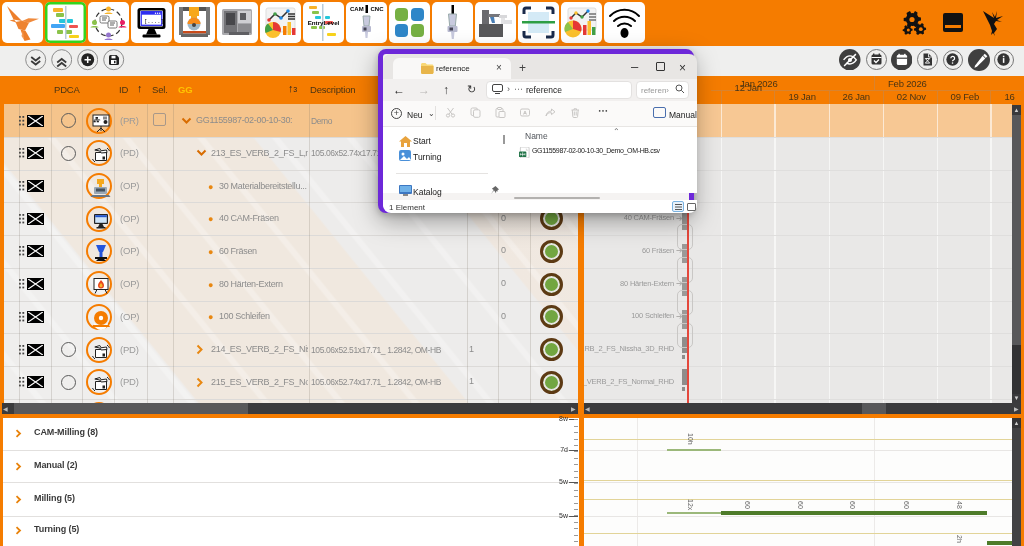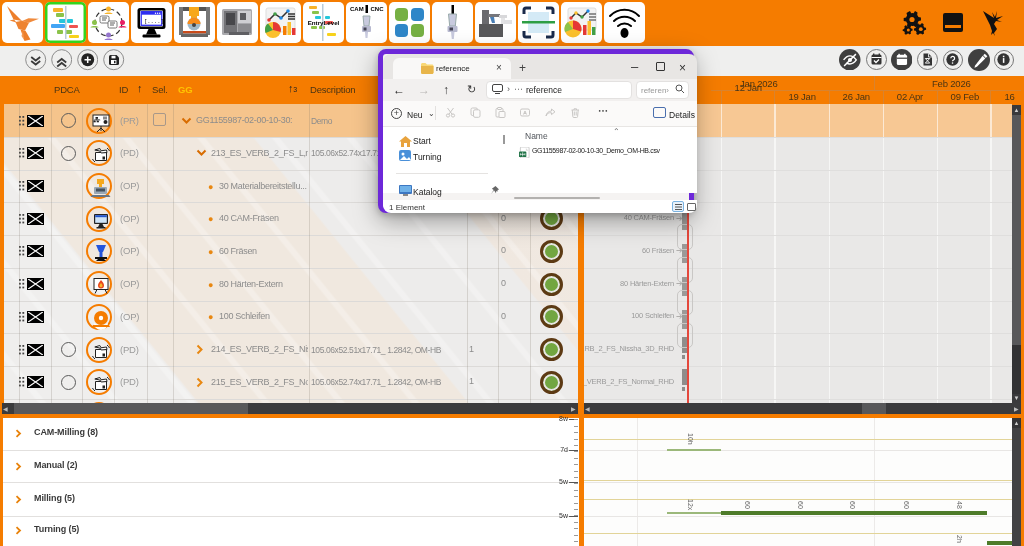--- a/index.html
+++ b/index.html
@@ -318,31 +318,31 @@
 <div class="abs" style="left:0;top:75.5px;width:1024px;height:28.5px;background:#F57C00;"></div>
 <div class="hdrtxt" style="left:54px;top:84px;">PDCA</div>
 <div class="hdrtxt" style="left:119px;top:84px;">ID</div>
 <div class="hdrtxt" style="left:137px;top:82px;font-size:11px;color:#222;">↑</div>
 <div class="hdrtxt" style="left:152px;top:84px;">Sel.</div>
 <div class="hdrtxt" style="left:178px;top:84px;color:#ffc400;font-weight:bold;">GG</div>
 <div class="hdrtxt" style="left:288px;top:82px;font-size:11px;color:#222;">↑<span style="font-size:7px;">3</span></div>
 <div class="hdrtxt" style="left:310px;top:84px;">Description</div>
 
 <div class="hdrtxt" style="left:740px;top:78px;">Jan 2026</div>
-<div class="hdrtxt" style="left:932px;top:78px;">Feb 2026</div>
+<div class="hdrtxt" style="left:888px;top:78px;">Feb 2026</div>
 <div id="weekhdr">
     <div class="abs" style="left:711px;top:89.5px;width:313px;height:1px;background:#d9832e;"></div>
     <div class="abs" style="left:720.6px;top:89.5px;width:1px;height:14px;background:#d9832e;"></div>
     <div class="hdrtxt" style="left:734.6px;top:82px;">12 Jan</div>
     <div class="abs" style="left:774.4px;top:89.5px;width:1px;height:14px;background:#d9832e;"></div>
     <div class="hdrtxt" style="left:788.4px;top:91px;">19 Jan</div>
     <div class="abs" style="left:828.6px;top:89.5px;width:1px;height:14px;background:#d9832e;"></div>
     <div class="hdrtxt" style="left:842.6px;top:91px;">26 Jan</div>
     <div class="abs" style="left:882.8px;top:89.5px;width:1px;height:14px;background:#d9832e;"></div>
-    <div class="hdrtxt" style="left:896.8px;top:91px;">02 Apr</div>
+    <div class="hdrtxt" style="left:896.8px;top:91px;">02 Nov</div>
     <div class="abs" style="left:936.6px;top:89.5px;width:1px;height:14px;background:#d9832e;"></div>
     <div class="hdrtxt" style="left:950.6px;top:91px;">09 Feb</div>
     <div class="abs" style="left:990.4px;top:89.5px;width:1px;height:14px;background:#d9832e;"></div>
     <div class="hdrtxt" style="left:1004.4px;top:91px;">16</div>
     <div class="abs" style="left:874px;top:76px;width:1px;height:13.5px;background:#d9832e;"></div>
   </div>
 
 <div class="abs" style="left:4px;top:104px;width:574px;height:299px;background:#eceae8;overflow:hidden;">
   <div class="abs" style="left:0;top:0;width:574px;height:299px;background:linear-gradient(51deg, #EFEEED 0px, #EFEEED 150px, #F0E8DF 152px, #F0E8DF 360px, #EDECEB 362px, #EDECEB 478px, #F0E8E0 480px, #F1EAE3 100%);"></div>
     <div class="abs" style="left:0;top:0;width:574px;height:299px;background:repeating-linear-gradient(51deg, rgba(255,255,255,0) 0px, rgba(255,255,255,0) 26px, rgba(255,255,255,0.28) 28px, rgba(255,255,255,0.28) 32px, rgba(255,255,255,0) 34px, rgba(255,255,255,0) 58px);"></div>
@@ -837,21 +837,21 @@
       </svg>
       <svg class="abs" style="left:162px;top:53px" width="11" height="11" viewBox="0 0 11 11">
         <path d="M1 9a6 6 0 0 1 5.5-5V2L10 4.8 6.5 7.6V5.8A5 5 0 0 0 1 9z" fill="none" stroke="#c9c7c5"></path>
       </svg>
       <svg class="abs" style="left:187px;top:53px" width="11" height="11" viewBox="0 0 11 11">
         <path d="M1.5 3h7.5M2.3 3l.5 6.5a1 1 0 0 0 1 1h2.8a1 1 0 0 0 1-1L8.2 3M4 3V1.8h2.5V3M4.3 4.5v4M6.2 4.5v4" stroke="#c9c7c5" fill="none"></path>
       </svg>
       <div class="abs" style="left:215px;top:51px;font-size:10px;color:#555;font-weight:bold;">⋯</div>
     </div>
   <div class="abs" style="left:270px;top:53px;width:13px;height:11px;border:1.2px solid #4a6fae;border-radius:2px;"></div>
-  <div class="abs" style="left:286px;top:56px;font-size:8.5px;color:#222;">Details</div>
+  <div class="abs" style="left:286px;top:56px;font-size:8.5px;color:#222;">Manual</div>
 
   <div class="abs" style="left:0;top:73px;width:314px;height:66px;background:#fff;"></div>
   <div class="abs" style="left:16px;top:80px;width:13px;height:11px;" id="homeicon">
      <svg width="13" height="12" viewBox="0 0 13 12">
         <path d="M6.5 0L13 5.5H11V11H8V7H5V11H2V5.5H0Z" fill="#E8A33D"></path>
       </svg>
   </div>
   <div class="abs" style="left:30px;top:82px;font-size:8.5px;color:#222;">Start</div>
   <svg class="abs" style="left:16px;top:96px" width="13" height="12" viewBox="0 0 13 12">
       <rect width="12" height="11" rx="2" fill="#4A90D9"></rect>

